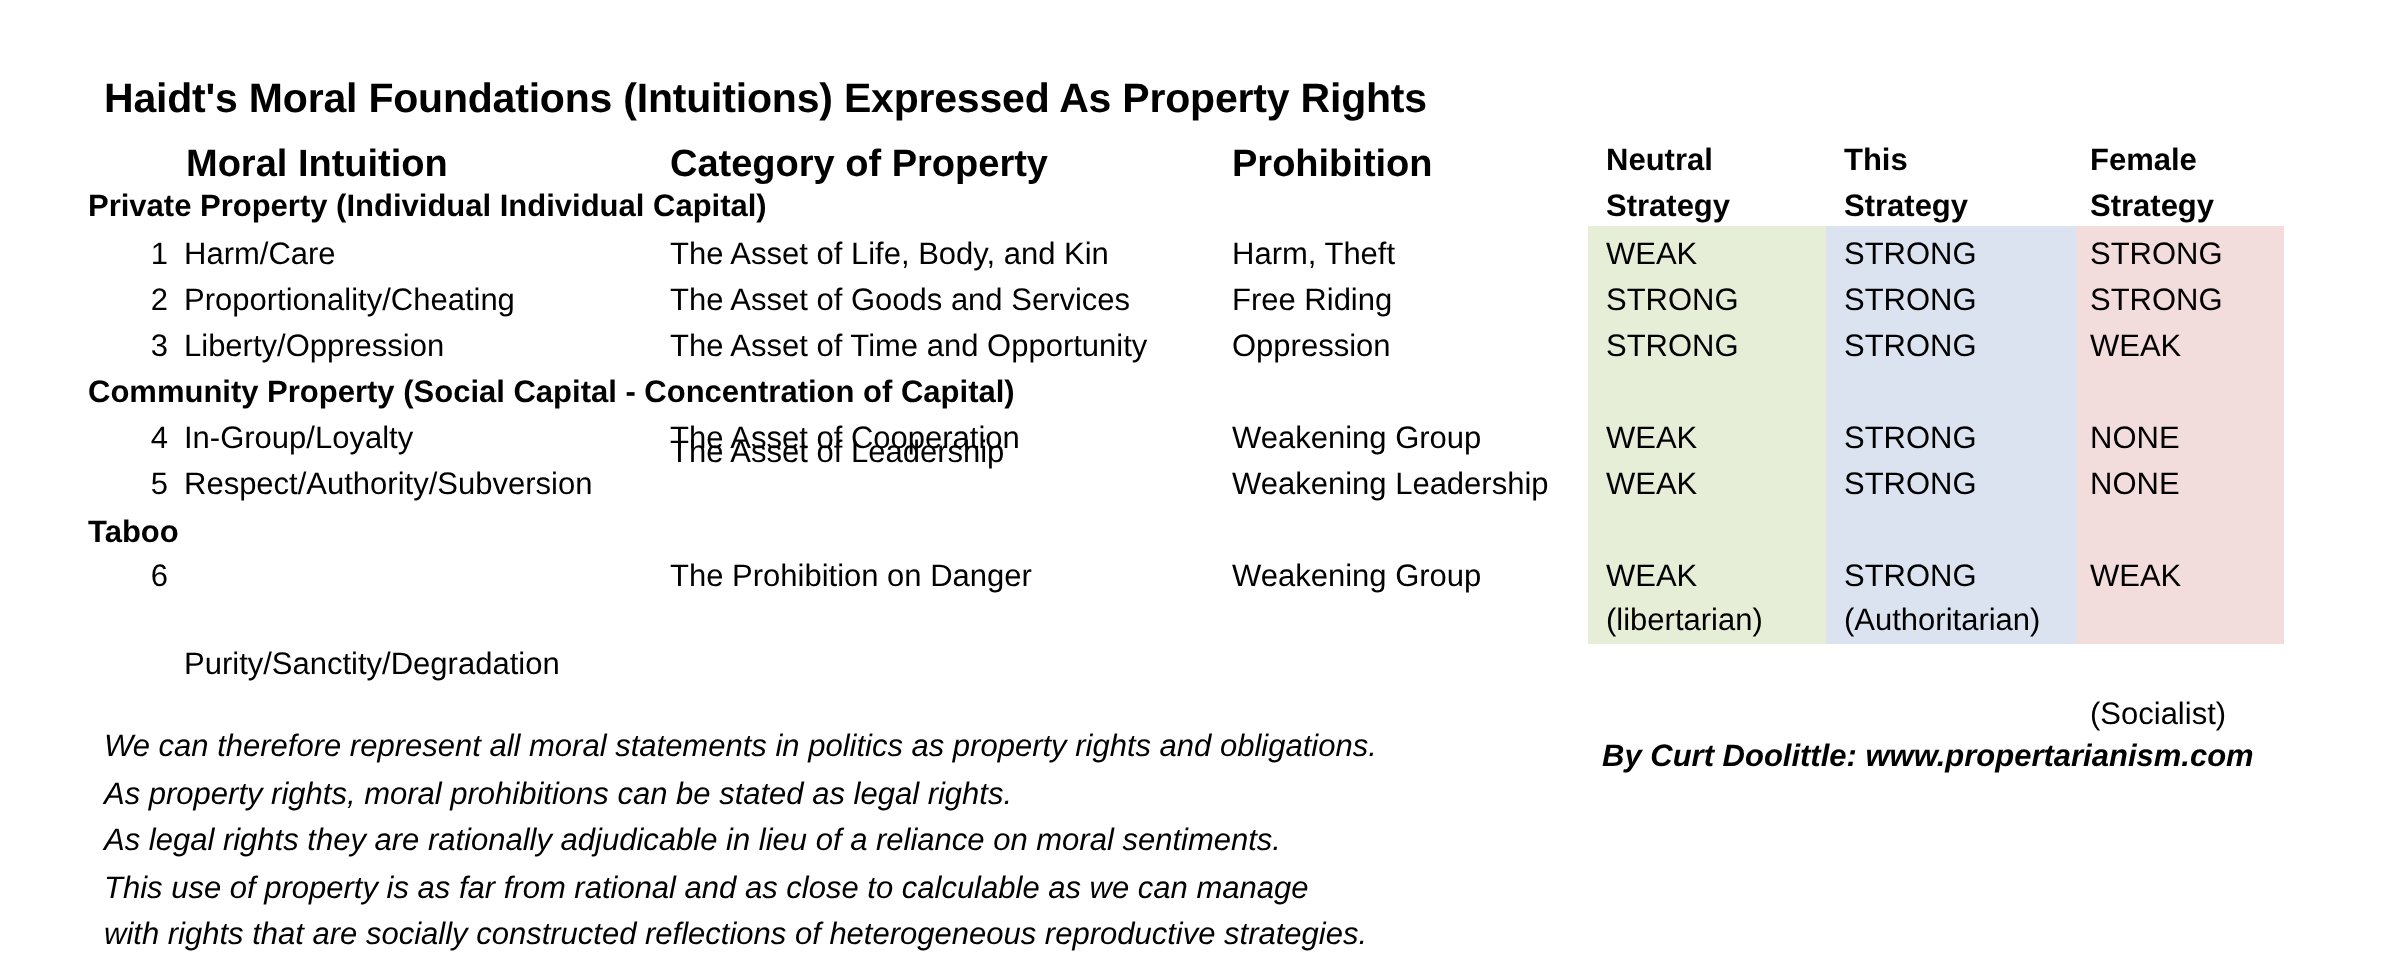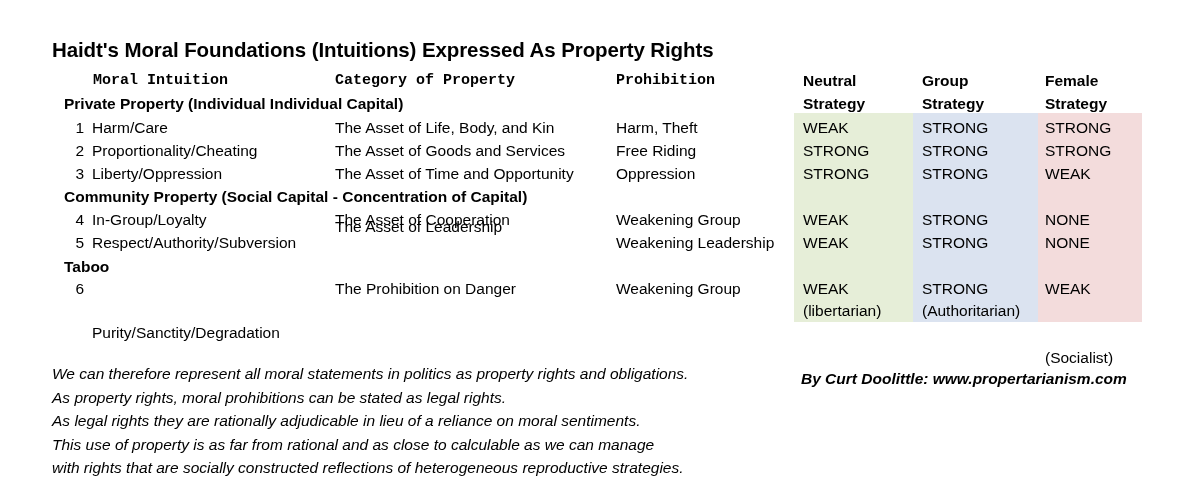--- a/index.html
+++ b/index.html
@@ -38,24 +38,23 @@
     top: 113px;
     height: 209px;
   }
   .band-neutral { left: 794px;  width: 119px; background: #e6eed8; }
   .band-male    { left: 913px;  width: 125px; background: #dbe3f0; }
   .band-female  { left: 1038px; width: 104px; background: #f3dcdc; }
 
   
   .col-head {
     position: absolute;
-    font-size: 15px;
-    font-weight: bold;
-    white-space: nowrap;
-    font-family: Liberation Mono, monospace;
+    font-size: 19px;
+    font-weight: bold;
+    white-space: nowrap;
   }
   .ch-intuition { left: 93px;  top: 72px; }
   .ch-category  { left: 335px; top: 72px; }
   .ch-prohib    { left: 616px; top: 72px; }
 
   .sh {
     position: absolute;
     font-size: 15.5px;
     font-weight: bold;
     white-space: nowrap;
@@ -63,21 +62,21 @@
   .sh-neutral-1 { left: 803px;  top: 72px; }
   .sh-neutral-2 { left: 803px;  top: 95px; }
   .sh-male-1    { left: 922px;  top: 72px; }
   .sh-male-2    { left: 922px;  top: 95px; }
   .sh-female-1  { left: 1045px; top: 72px; }
   .sh-female-2  { left: 1045px; top: 95px; }
 
   
   .section {
     position: absolute;
-    left: 64px;
+    left: 44px;
     font-size: 15.5px;
     font-weight: bold;
     white-space: nowrap;
   }
 
   
   .num {
     position: absolute;
     left: 70px;
     width: 14px;
@@ -151,21 +150,21 @@
   <div class="band band-female"></div>
 
   <div class="title">Haidt's Moral Foundations (Intuitions) Expressed As Property Rights</div>
 
   <div class="col-head ch-intuition">Moral Intuition</div>
   <div class="col-head ch-category">Category of Property</div>
   <div class="col-head ch-prohib">Prohibition</div>
 
   <div class="sh sh-neutral-1">Neutral</div>
   <div class="sh sh-neutral-2">Strategy</div>
-  <div class="sh sh-male-1">Group</div>
+  <div class="sh sh-male-1">This</div>
   <div class="sh sh-male-2">Strategy</div>
   <div class="sh sh-female-1">Female</div>
   <div class="sh sh-female-2">Strategy</div>
 
   <div class="section" style="top:95px;">Private Property (Individual Individual Capital)</div>
 
   <div class="num" style="top:119px;">1</div>
   <div class="intuition" style="top:119px;">Harm/Care</div>
   <div class="category" style="top:119px;">The Asset of Life, Body, and Kin</div>
   <div class="prohibition" style="top:119px;">Harm, Theft</div>

